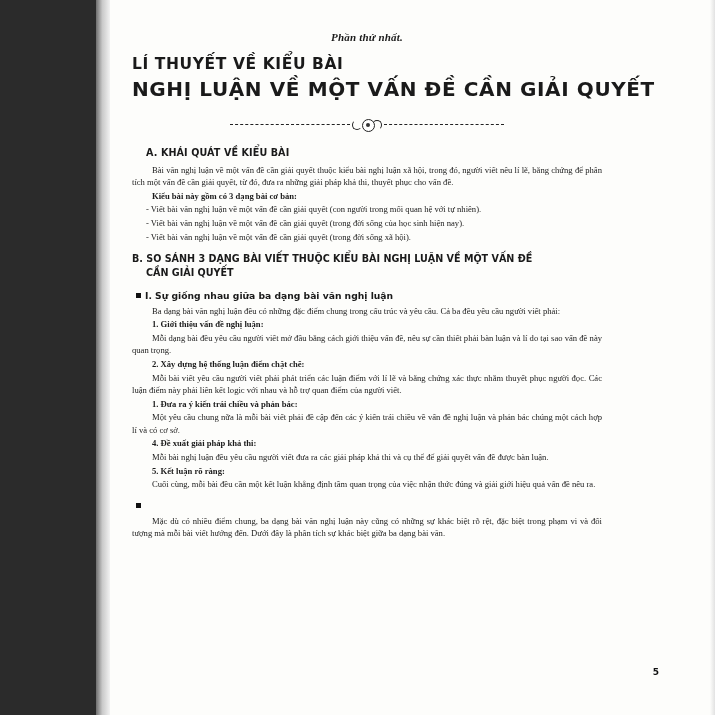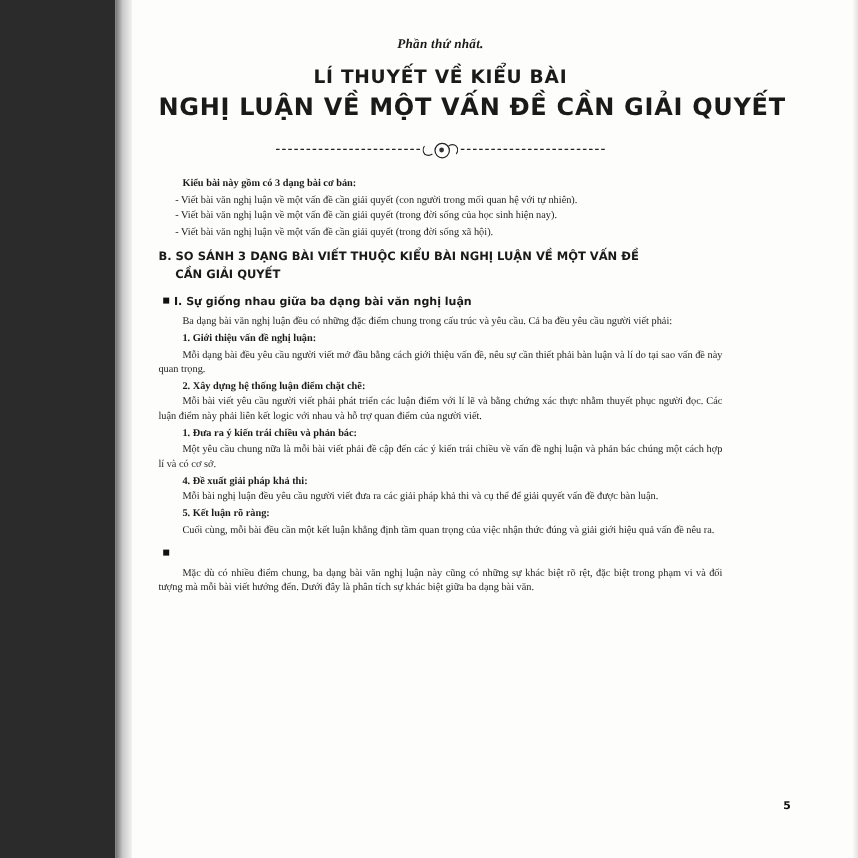--- a/index.html
+++ b/index.html
@@ -62,21 +62,21 @@
   
   .part-label {
     text-align: center;
     font-style: italic;
     font-weight: bold;
     font-size: 11px;
     letter-spacing: .2px;
     margin-bottom: 7px;
   }
   .title-main {
-    text-align: center;
+    text-align: left;
     font-family: "DejaVu Sans", sans-serif;
     font-weight: bold;
     font-size: 15.5px;
     letter-spacing: .6px;
     line-height: 1.45;
     margin: 0 0 2px 0;
   }
   .title-main .line2 {
     display: block;
     font-size: 20px;
@@ -209,20 +209,22 @@
       <div class="divider">
         <span class="dash-run"></span>
         <span class="orn-center">
           <span class="wing-l"></span>
           <span class="ball"></span>
           <span class="wing-r"></span>
         </span>
         <span class="dash-run"></span>
       </div>
 
+      <div class="h-a">A. KHÁI QUÁT VỀ KIỂU BÀI</div>
+      <p>Bài văn nghị luận về một vấn đề cần giải quyết thuộc kiểu bài nghị luận xã hội, trong đó, người viết nêu lí lẽ, bằng chứng để phân tích một vấn đề cần giải quyết, từ đó, đưa ra những giải pháp khả thi, thuyết phục cho vấn đề.</p>
       <p style="font-weight:bold;">Kiểu bài này gồm có 3 dạng bài cơ bản:</p>
       <p class="dash">- Viết bài văn nghị luận về một vấn đề cần giải quyết (con người trong mối quan hệ với tự nhiên).</p>
       <p class="dash">- Viết bài văn nghị luận về một vấn đề cần giải quyết (trong đời sống của học sinh hiện nay).</p>
       <p class="dash">- Viết bài văn nghị luận về một vấn đề cần giải quyết (trong đời sống xã hội).</p>
 
       <div class="h-b">
         <span>B. SO SÁNH 3 DẠNG BÀI VIẾT THUỘC KIỂU BÀI NGHỊ LUẬN VỀ MỘT VẤN ĐỀ</span>
         <span class="second">CẦN GIẢI QUYẾT</span>
       </div>
 

